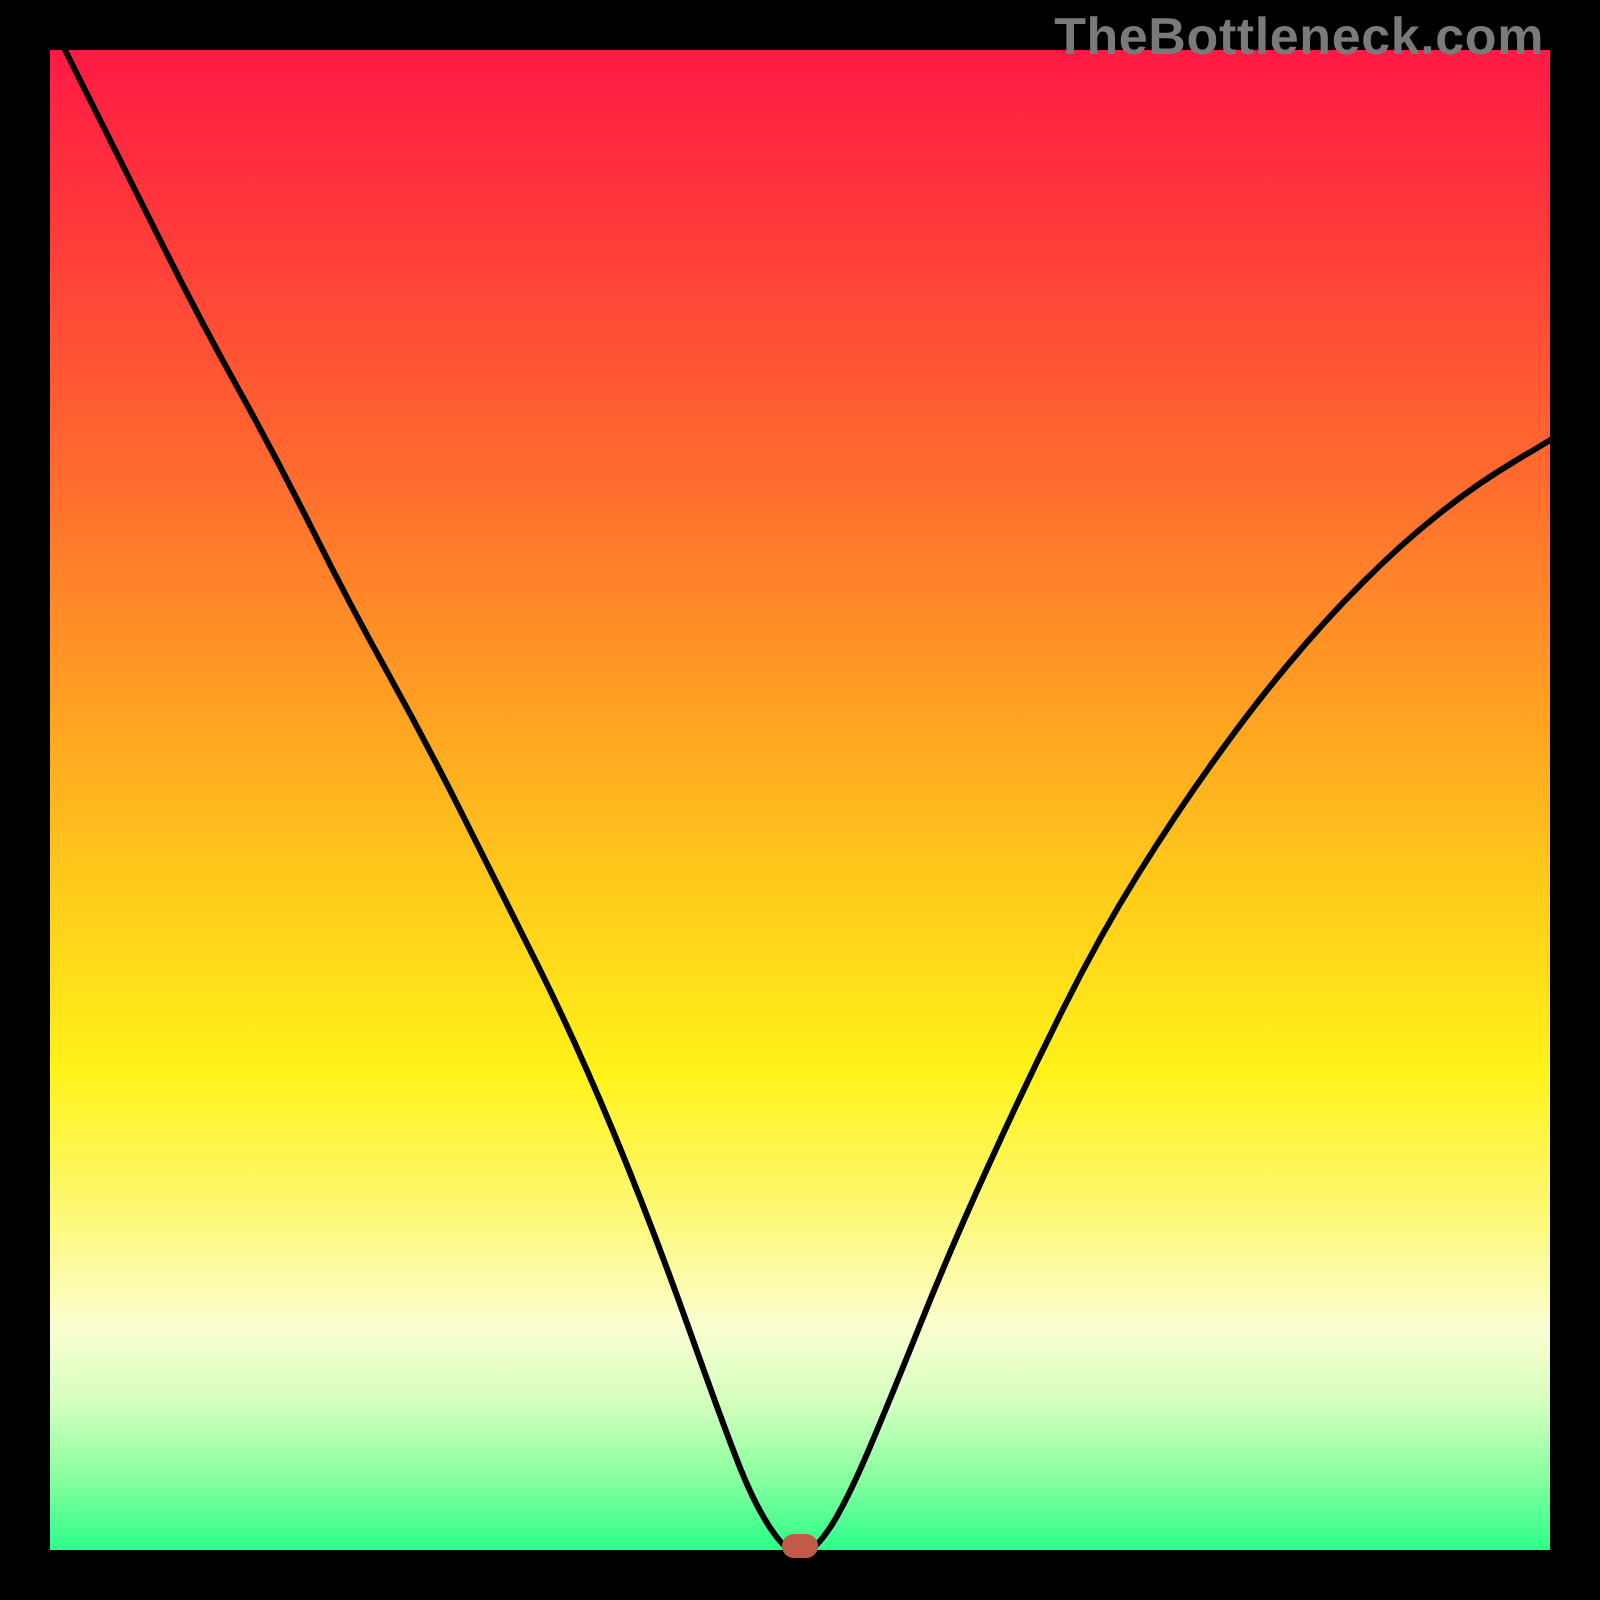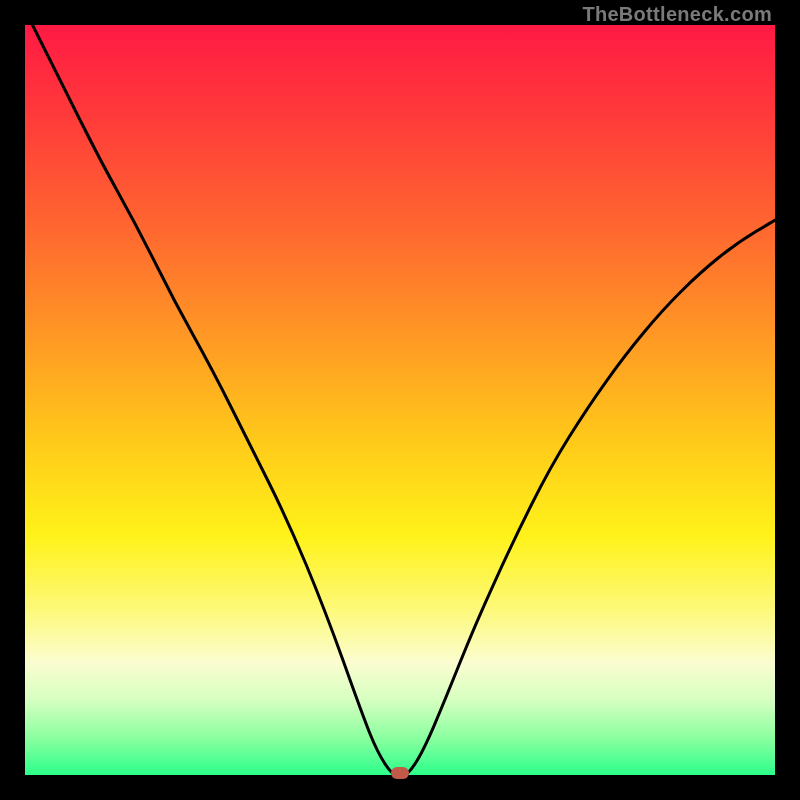--- a/index.html
+++ b/index.html
@@ -35,21 +35,21 @@
       #fdf97a 78%,
       #fbfdd0 85%,
       #d6ffc0 90%,
       #8cffa0 95%,
       #2cff8a 100%);
   }
   .watermark {
     position: absolute;
     top: 3px;
     right: 28px;
-    font-size: 20px;
+    font-size: 26px;
     font-weight: 600;
     color: #7a7a7a;
     letter-spacing: 0.3px;
     font-family: Arial, Helvetica, sans-serif;
   }
   svg.curve {
     position: absolute;
     top: 0;
     left: 0;
     width: 750px;

